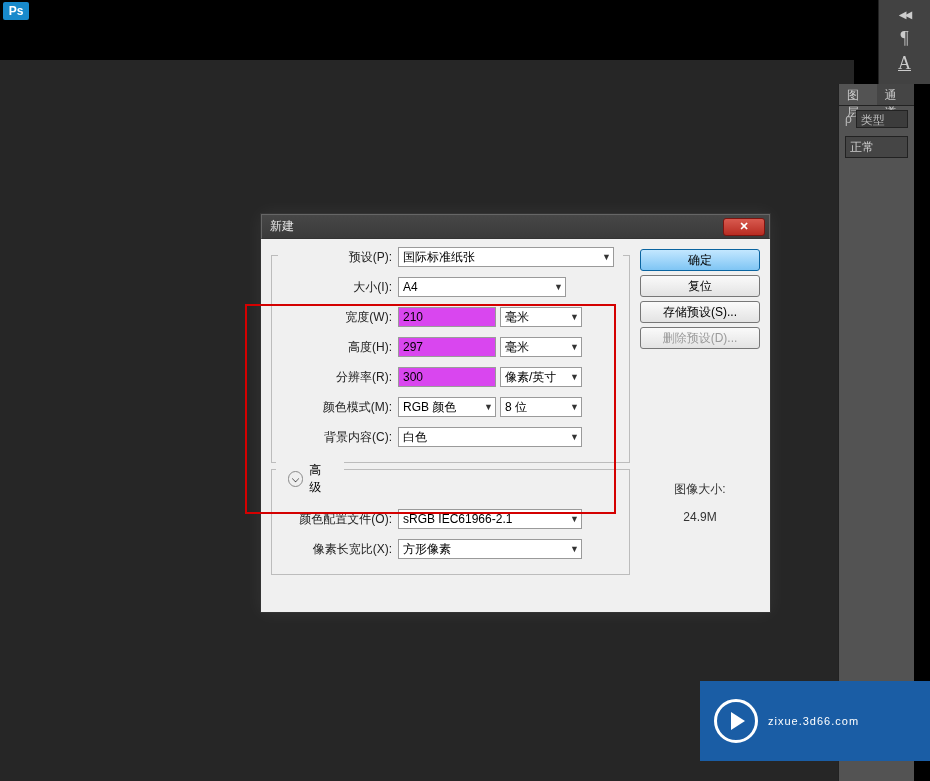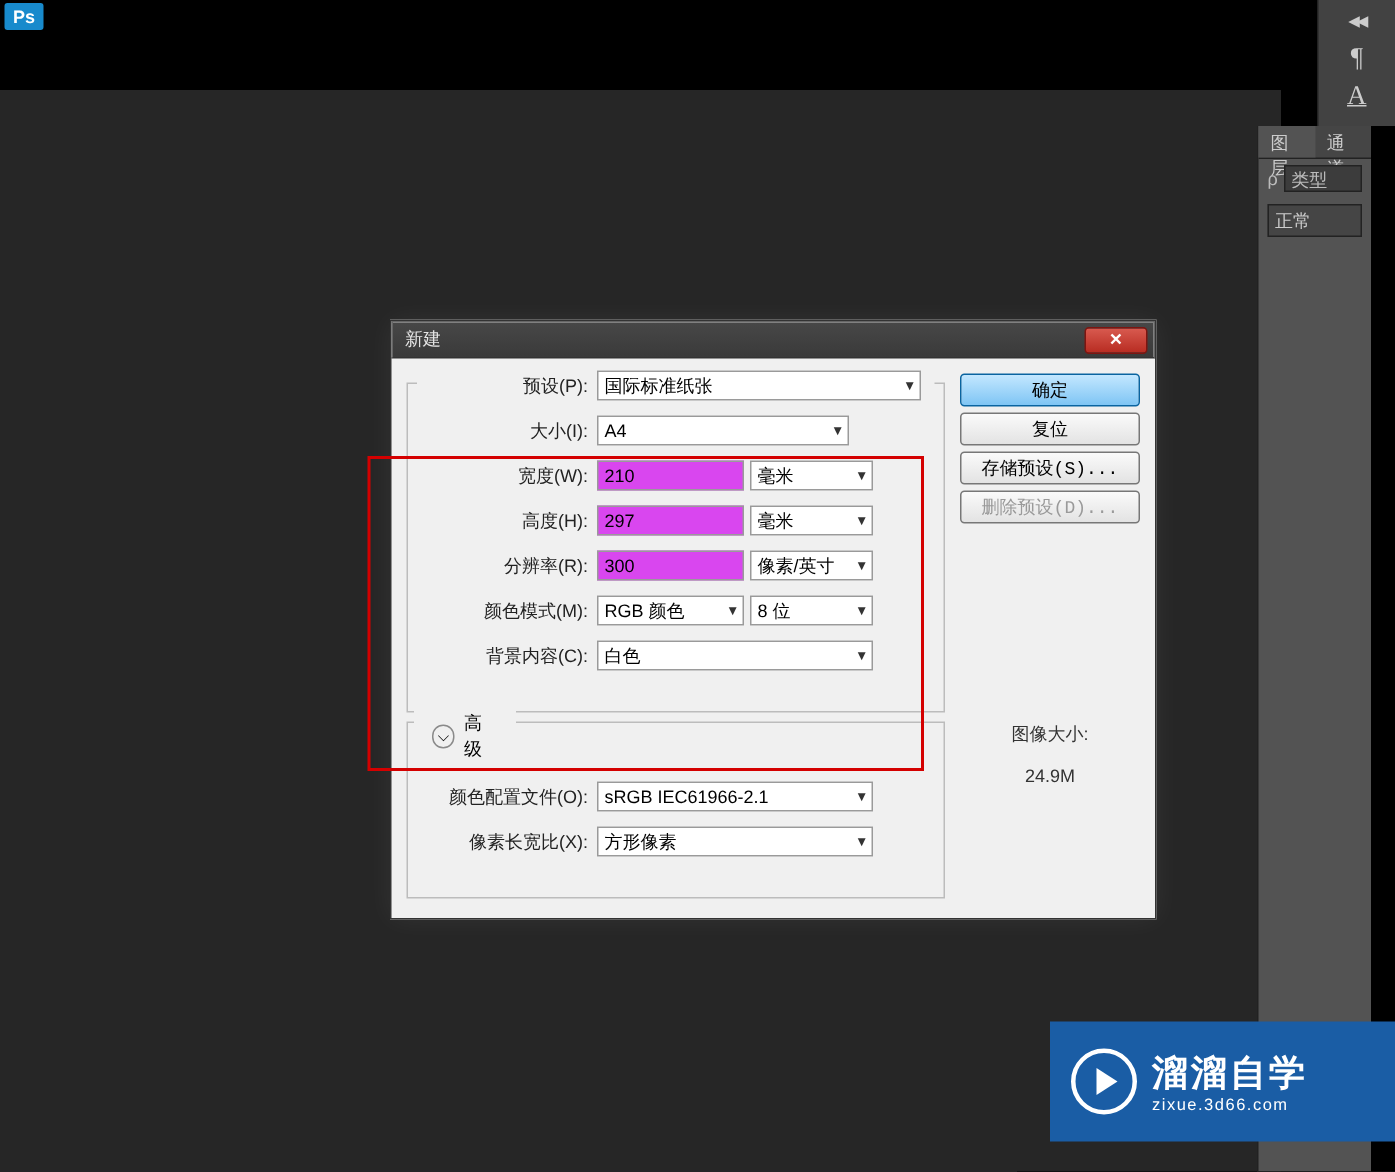--- a/index.html
+++ b/index.html
@@ -104,37 +104,37 @@
   background: linear-gradient(#d85a4f, #b82c22);
   border: 1px solid #7c1510; border-radius: 3px;
   color: #fff; display:flex; align-items:center; justify-content:center;
   font-weight: bold; font-size: 11px;
 }
 .dialog-body { display: flex; padding: 10px 10px 10px 0; gap: 8px; }
 .left-col { flex: 1; padding-left: 8px; }
 .right-col { width: 120px; display: flex; flex-direction: column; gap: 4px; padding-top: 0px; }
 .dbtn {
   height: 22px; border: 1px solid #777; background: linear-gradient(#fafafa,#e3e3e3);
-  font-size: 12px; color: #000; border-radius: 3px; font-family: Liberation Mono, monospace;
+  font-size: 12px; color: #000; border-radius: 3px;
 }
 .dbtn.primary { border: 1px solid #0a64a0; background: linear-gradient(#c3e7ff,#7fc5f4); }
 .dbtn.disabled { color: #9a9a9a; }
 
 .row { display: flex; align-items: center; height: 30px; }
 .row .lbl { width: 144px; text-align: right; padding-right: 6px; color: #222; }
 .txt { height: 20px; border: 1px solid #9a9a9a; background: #d946ef; padding: 1px 4px; font-size:12px; }
 .sel {
   height: 20px; border: 1px solid #9a9a9a; background: #fff; padding: 1px 2px 1px 4px;
   display: flex; align-items:center; justify-content: space-between; font-size:12px;
 }
 .sel .arrow { font-size: 9px; color:#333; padding-left:4px; }
 .txt.hl { background: #3399ff; color: #fff; }
 
 .fieldset {
-  border: 1px solid #bcbcbc; margin: 6px 2px 0 2px; padding: 6px 6px 22px 6px;
+  border: 1px solid #bcbcbc; margin: 6px 2px 0 2px; padding: 6px 6px 10px 6px;
   position: relative;
 }
 .adv-chevron-wrap {
   font-size: 12px; color: #000; display:flex; align-items:center; gap:6px; padding: 2px 12px;
 }
 .adv-chevron {
   width:16px; height:16px; border:1px solid #8a8a8a; border-radius:8px;
   display:inline-flex; align-items:center; justify-content:center; font-size:10px;
 }
 .red-box {
@@ -345,16 +345,15 @@
   </div>
 </div>
 
 <div class="red-box"></div>
 
 <div class="watermark">
   <div class="play">
       <div class="tri"></div>
     </div>
   <div class="txtw">
-    <div class="big">溜溜自学</div>
     <div class="small">zixue.3d66.com</div>
   </div>
 </div>
 
 </body></html>

